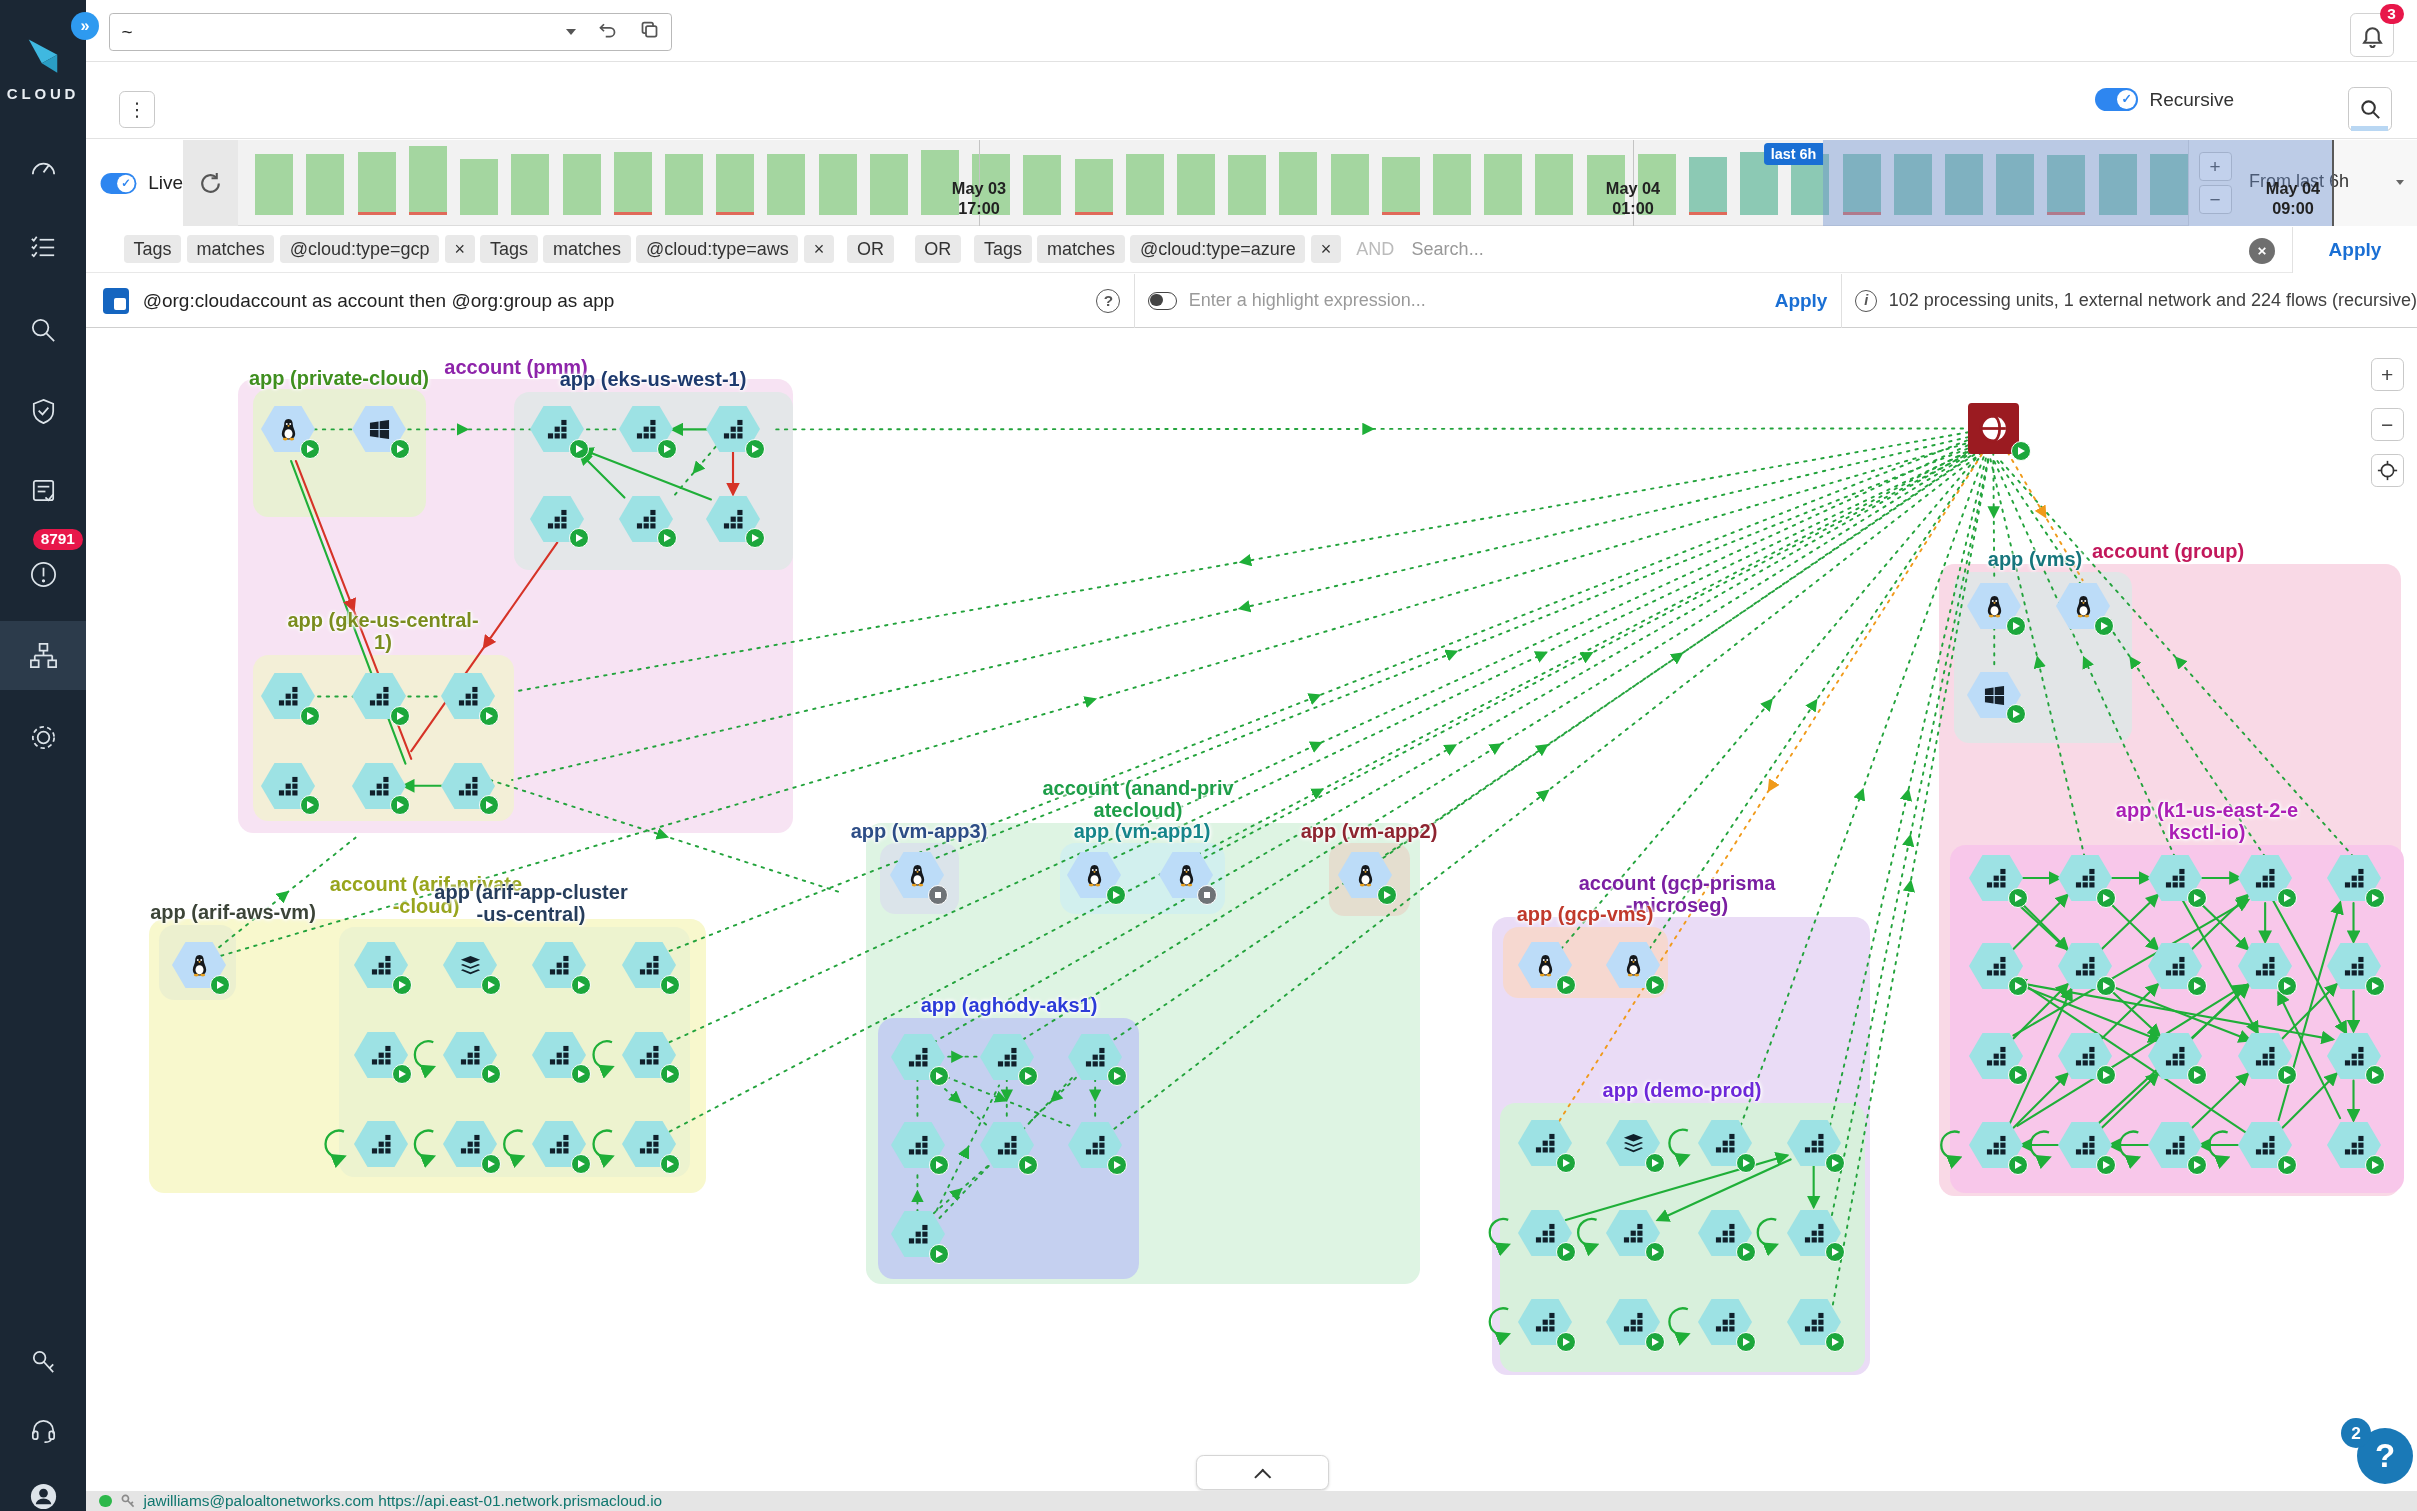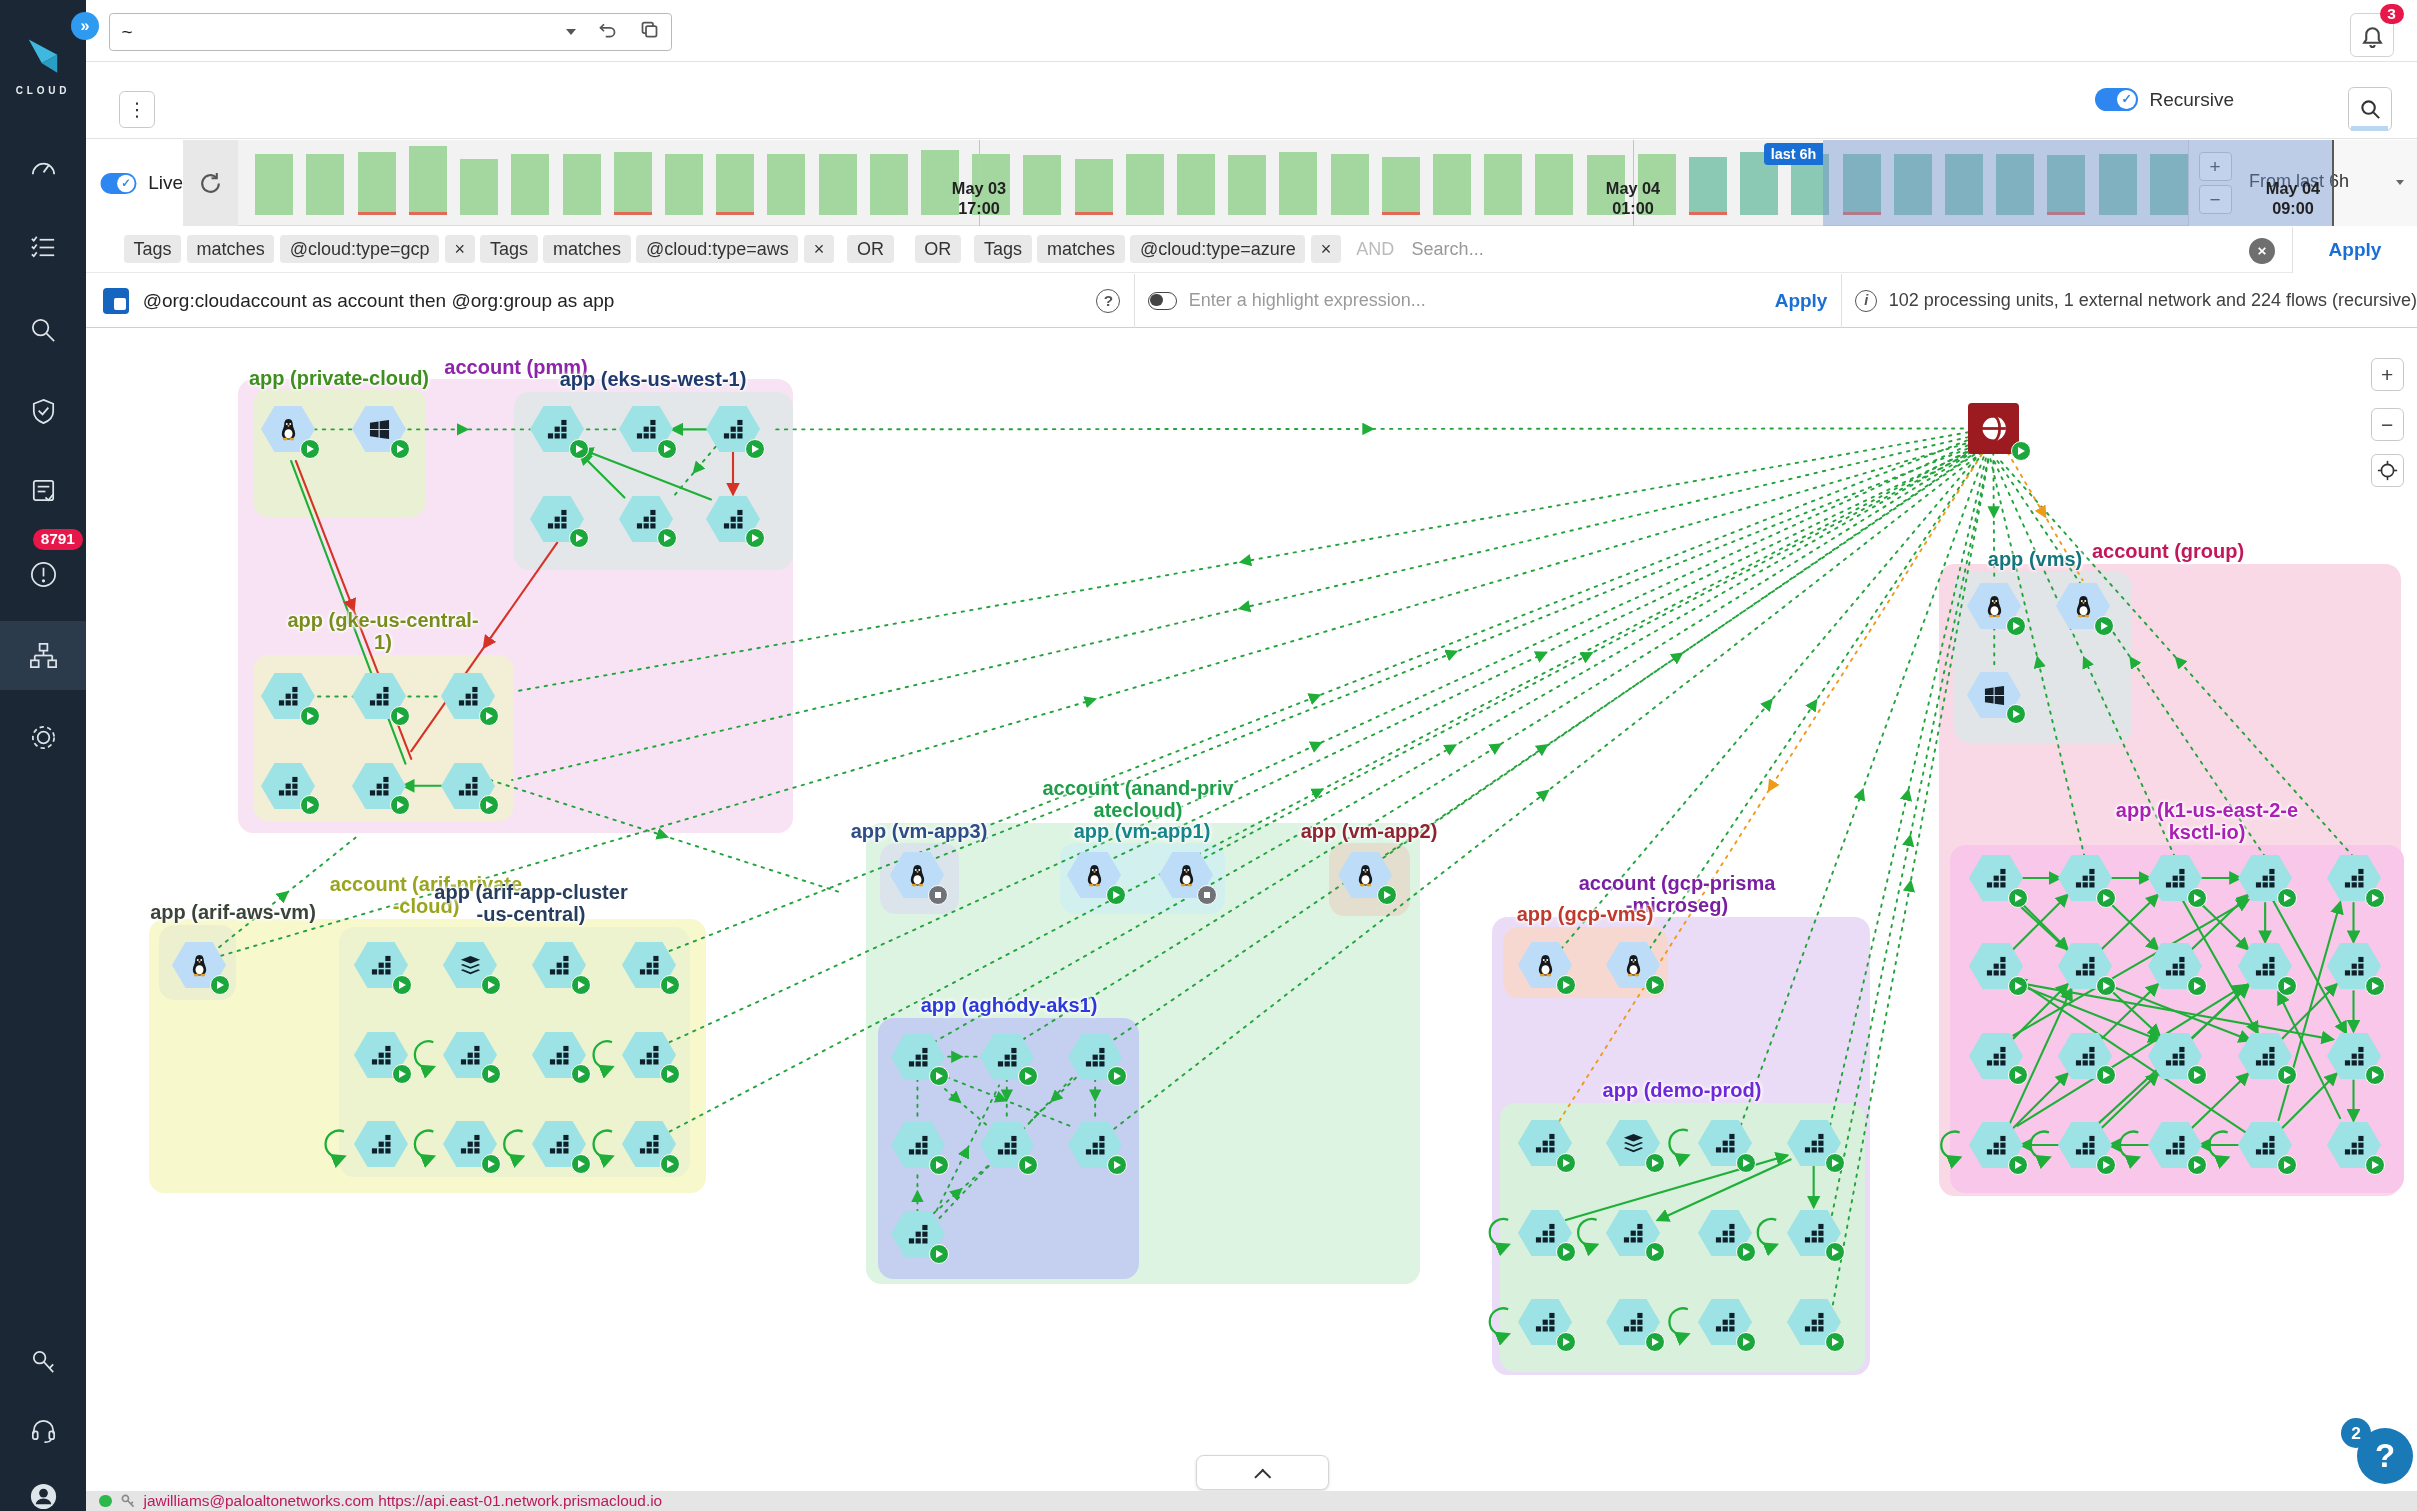--- a/index.html
+++ b/index.html
@@ -2,21 +2,21 @@
 <html><head>
 <meta charset="utf-8">
 <style>
   * { margin:0; padding:0; box-sizing:border-box; }
   html,body { width:2417px; height:1511px; overflow:hidden; }
   body { font-family:"Liberation Sans", sans-serif; position:relative; background:#fff; }
 
   
   #sidebar { position:absolute; left:0; top:0; width:86px; height:1511px; background:#1b2734; z-index:40; }
   #logo { position:absolute; top:37px; left:0; width:86px; text-align:center; }
-  #brand { color:#e8edf2; font-size:10px; font-weight:bold; letter-spacing:3.8px; margin-top:5.8px; }
+  #brand { color:#e8edf2; font-size:15px; font-weight:bold; letter-spacing:3.8px; margin-top:5.8px; }
   #expand-btn { position:absolute; left:71px; top:11.5px; width:28px; height:28px; border-radius:50%;
     background:#2e9af0; color:#fff; font-size:16.3px; font-weight:bold; text-align:center; line-height:26px; z-index:45; cursor:pointer;}
   .side-item { position:absolute; left:0; width:86px; height:69px; display:flex; align-items:center; justify-content:center; cursor:pointer; }
   .side-item.active { background:#2c3b4b; }
   .side-item svg { width:31px; height:31px; stroke:#dde4ea; fill:none; stroke-width:1.8; }
   .side-badge { position:absolute; left:33px; top:-11.5px; background:#e8174a; color:#fff; font-size:15.4px; font-weight:bold;
     padding:1.9px 7.7px; border-radius:11.5px; z-index:2; }
 
   
   .row { position:absolute; left:86px; right:0; background:#fff; z-index:30; }
@@ -114,21 +114,21 @@
   .zoom-ctl { position:absolute; right:13.4px; width:33px; height:33px; background:#fff; border:1px solid #c9c9c9; border-radius:5.8px;
     font-size:21px; color:#444; display:flex; align-items:center; justify-content:center; z-index:20; }
   #collapse-btn { position:absolute; left:1196px; top:1455px; width:133px; height:35px; background:#fff; border:1px solid #d5d5d5;
     border-radius:7.7px; box-shadow:0 1px 2.9px rgba(0,0,0,0.15); display:flex; align-items:center; justify-content:center; z-index:20; }
   #collapse-btn .chev { width:11.5px; height:11.5px; border-left:2.9px solid #333; border-top:2.9px solid #333; transform:rotate(45deg) translate(2.9px,2.9px); }
 
   
   #statusbar { position:absolute; left:86px; right:0; bottom:0; height:20px; background:#e5e5e5; z-index:35;
     display:flex; align-items:center; gap:7.7px; padding-left:13.4px; }
   #status-dot { width:12.5px; height:12.5px; border-radius:50%; background:#2db84b; }
-  #status-text { font-size:15.4px; color:#be185d; }
+  #status-text { font-size:15.4px; color:#0f766e; }
   #help-fab { position:absolute; right:3.8px; bottom:27px; width:56px; height:56px; border-radius:50%; background:#1a79b7; z-index:50;
     color:#fff; font-size:33px; font-weight:bold; display:flex; align-items:center; justify-content:center; }
   #help-badge { position:absolute; right:46px; bottom:63px; width:30px; height:30px; border-radius:50%; background:#1a79b7; z-index:51;
     color:#fff; font-size:17.3px; font-weight:bold; display:flex; align-items:center; justify-content:center; }
 </style>
 </head>
 <body>
 
 <div id="sidebar">
   <div id="logo">

